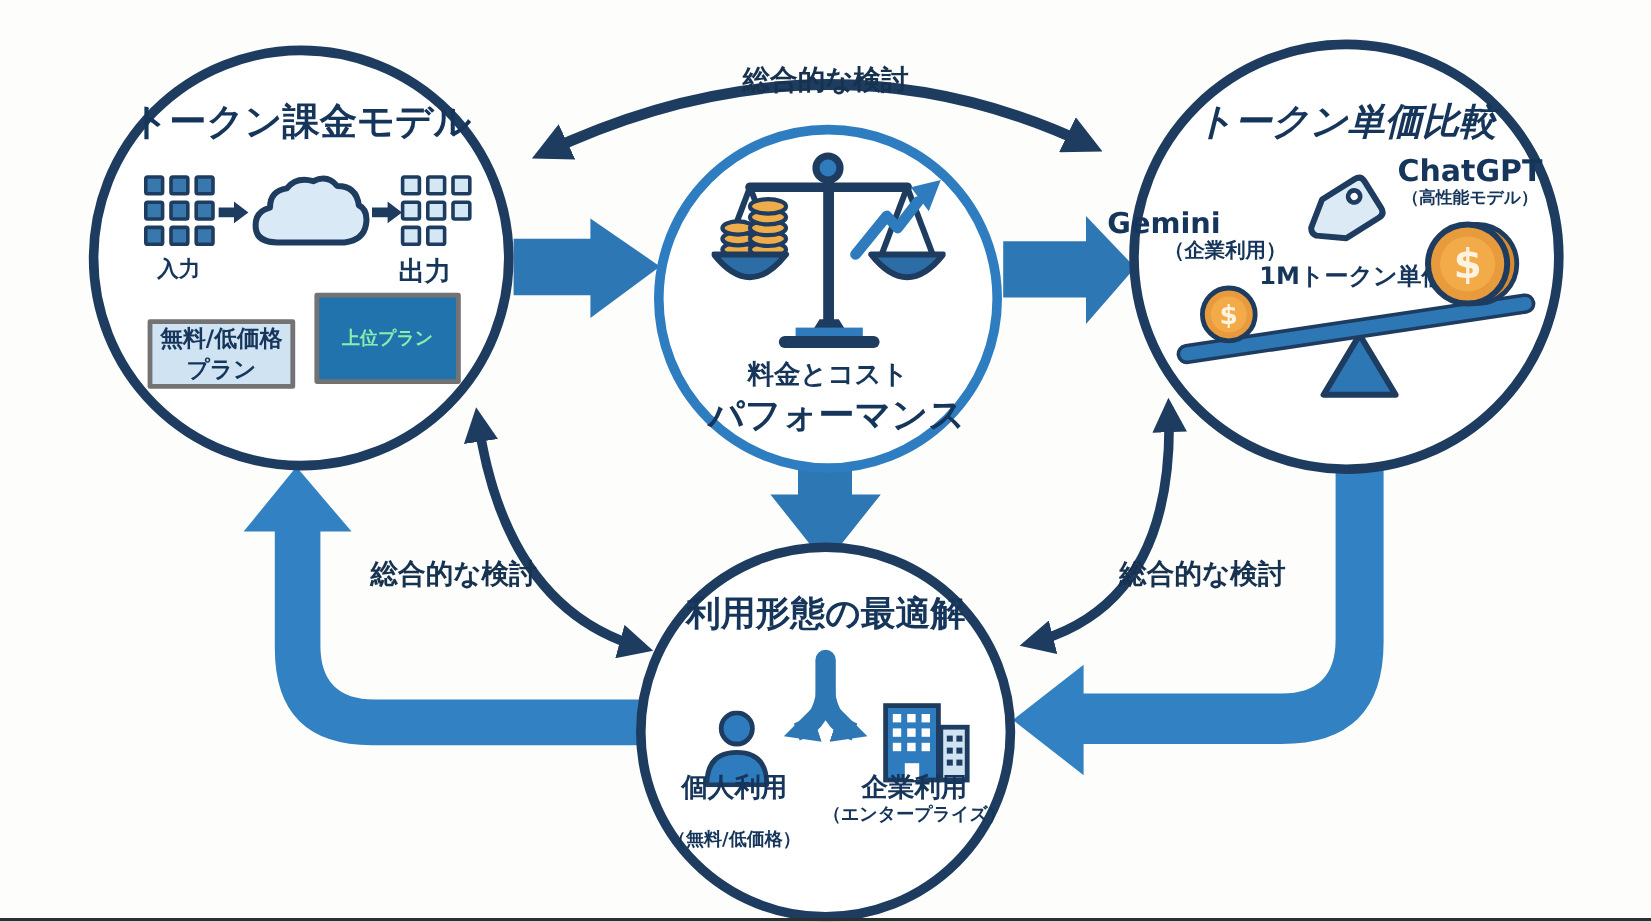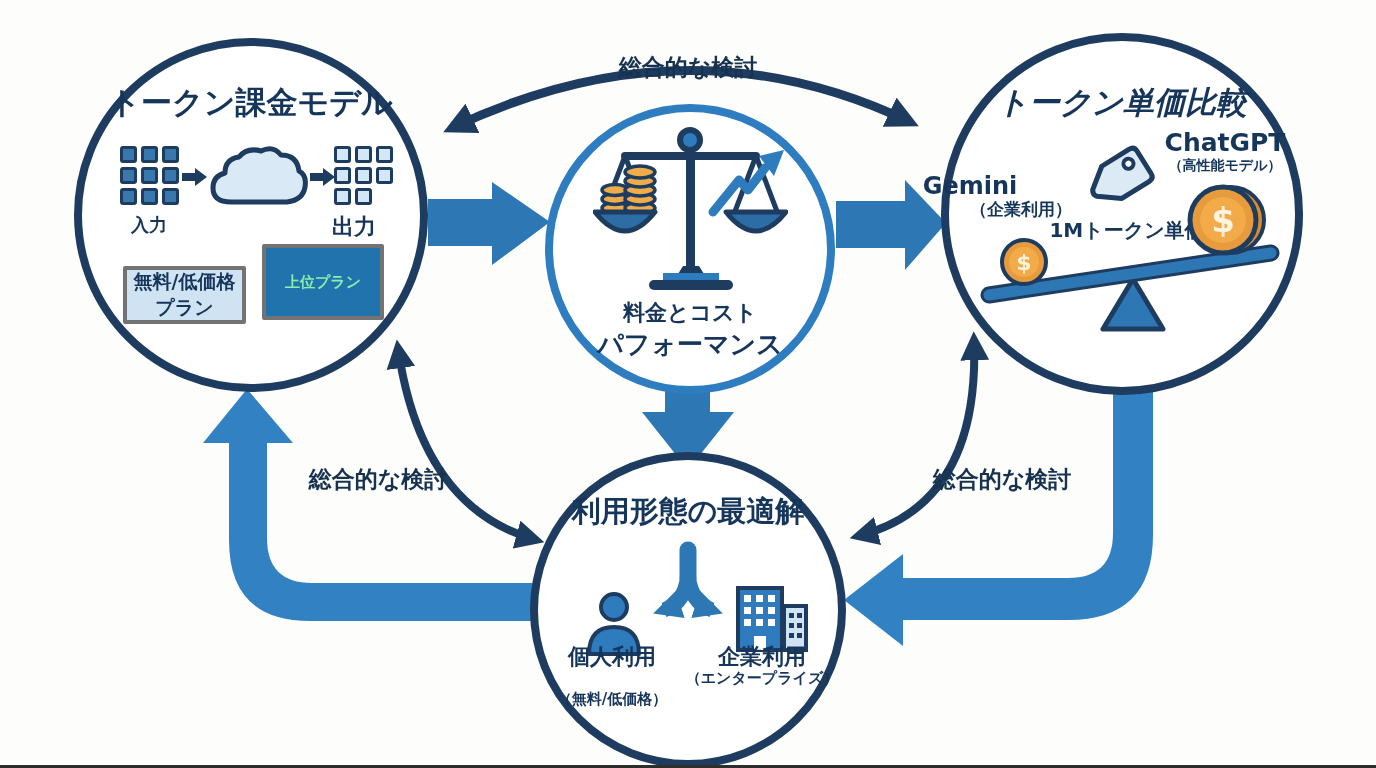--- a/index.html
+++ b/index.html
@@ -125,21 +125,21 @@
     <path d="M2,86 Q32,124 62,86 Z" fill="#2d6da6" stroke="#1e3c60" stroke-width="5" stroke-linejoin="round"></path>
     <path d="M133,86 Q163,124 193,86 Z" fill="#2d6da6" stroke="#1e3c60" stroke-width="5" stroke-linejoin="round"></path>
     <polyline points="120,86 146,54 155,64 172,42" fill="none" stroke="#2e7cbd" stroke-width="9" stroke-linecap="round" stroke-linejoin="round"></polyline>
     <polygon points="166,30 191,24 181,50" fill="#2e7cbd"></polygon>
     <polygon points="80,156 90,140 106,140 116,156" fill="#1e3c60"></polygon>
     <rect x="70" y="147" width="56" height="7" fill="#2e7cbd"></rect>
     <rect x="56" y="154" width="84" height="10" rx="5" fill="#1e3c60"></rect>
   </svg>
 
   <div class="t" style="left:590px;top:300px;width:200px;font-size:22px;text-align:center;">料金とコスト</div>
-  <div class="t" style="left:590px;top:329px;width:200px;font-size:26px;">パフォーマンス</div>
+  <div class="t" style="left:590px;top:329px;width:200px;font-size:30px;">パフォーマンス</div>
 
   <div class="t" style="left:952px;top:84px;width:340px;font-size:31px;font-style:italic;">トークン単価比較</div>
 
   <div class="t" style="left:1146px;top:128px;width:158px;font-size:25px;">ChatGPT</div>
   <div class="t" style="left:1146px;top:157px;width:158px;font-size:14px;">（高性能モデル）</div>
 
   <div class="t" style="left:892px;top:172px;width:156px;font-size:24px;">Gemini</div>
   <div class="t" style="left:943px;top:199px;width:156px;font-size:17px;">（企業利用）</div>
 
   <svg class="abs" style="left:1086px;top:145px;" width="76" height="76" viewBox="0 0 76 76">

